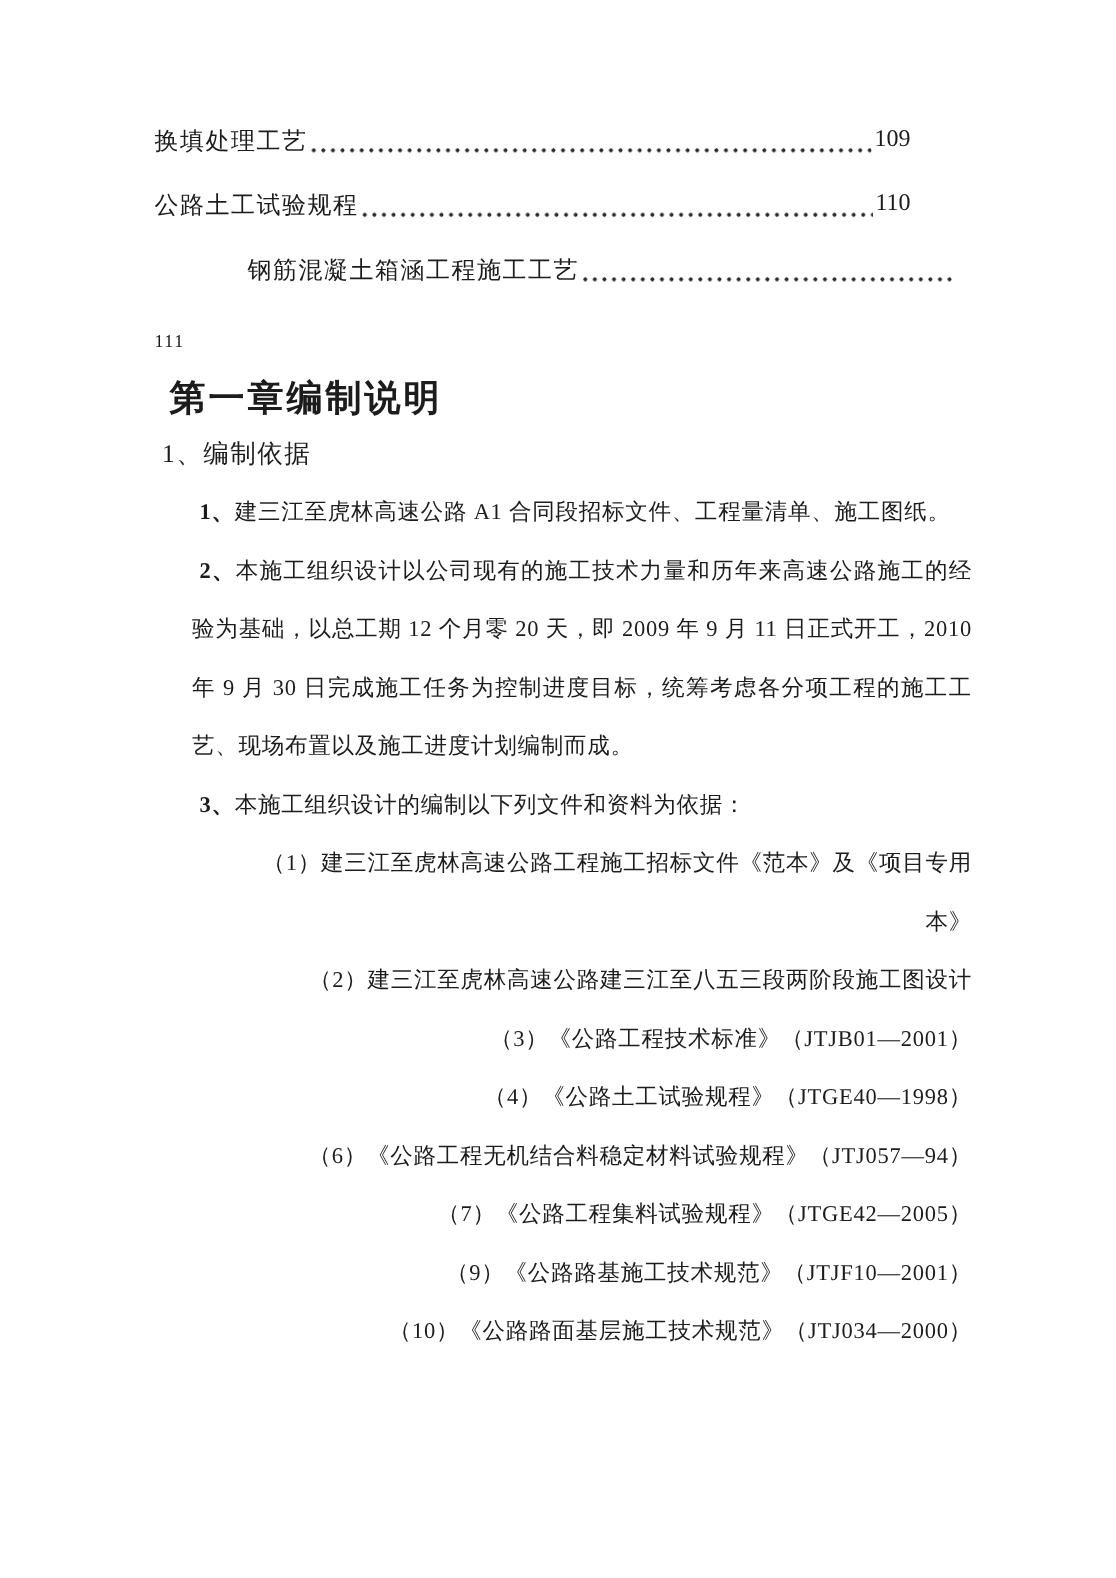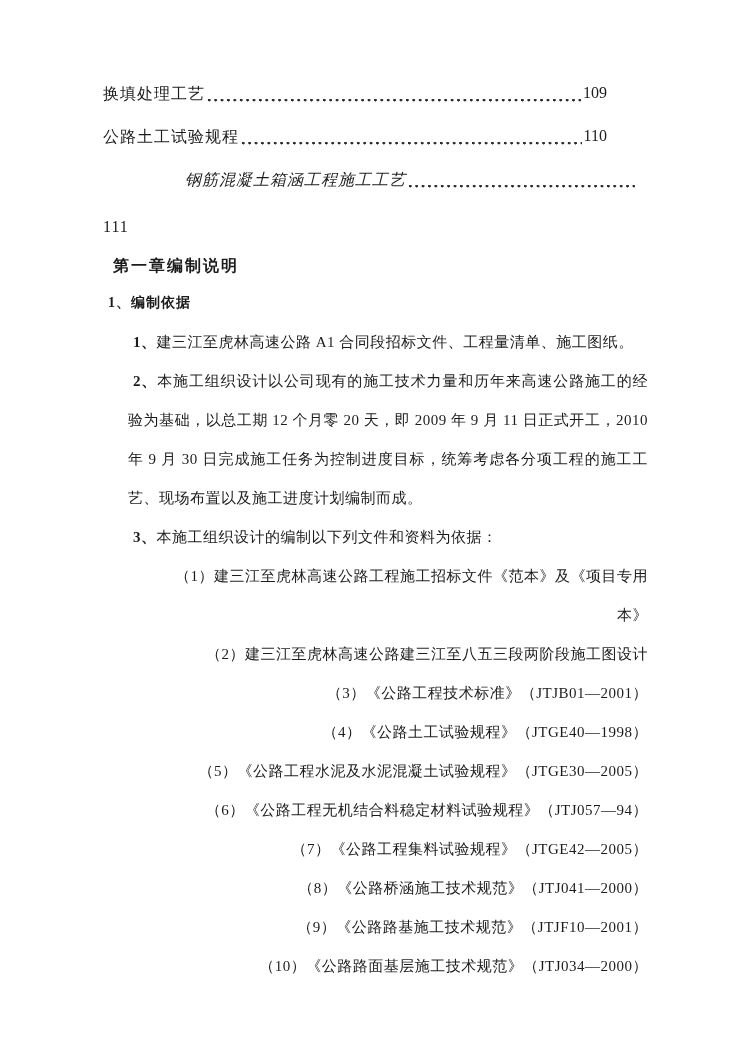--- a/index.html
+++ b/index.html
@@ -10,38 +10,38 @@
     background:#ffffff;
     color:#1c1c1c;
     font-family:"Liberation Serif","DejaVu Serif",serif;
     overflow:hidden;
   }
   
   .toc{margin:84px 0 0 103px;width:534px;}
   .toc-row{display:flex;align-items:flex-start;height:43px;font-size:16px;}
   .toc-row .toc-title{white-space:nowrap;letter-spacing:1px;}
   .toc-row.with-num{padding-right:30px;}
-  .toc-row.indent .toc-title{margin-left:82px;font-style:italic;}
+  .toc-row.indent .toc-title{margin-left:62px;}
   .dot-leader{
     flex:1;height:5px;margin:14px 2px 0 2px;
     background-image:radial-gradient(circle at 2.2px 2.2px,#2b2b2b 1.15px,rgba(0,0,0,0) 1.5px);
     background-size:6.4px 5px;
     background-repeat:repeat-x;
   }
   .toc-page-num{white-space:nowrap;}
-  .toc-overflow{font-size:16px;line-height:24px;margin-top:2px;letter-spacing:1px;}
+  .toc-overflow{font-size:12px;line-height:24px;margin-top:2px;letter-spacing:1px;}
   
   .chapter-title{
     margin:12px 0 0 113px;
-    font-size:16px;font-weight:bold;
+    font-size:24px;font-weight:bold;
     line-height:30px;letter-spacing:2px;
   }
   .section-title{
     margin:12px 0 0 108px;
-    font-size:14px;font-weight:bold;
+    font-size:17px;font-weight:normal;
     line-height:20px;letter-spacing:1px;
   }
   
   .body-text{
     margin:10px 96px 0 128px;
     font-size:15px;line-height:39px;
     text-align:justify;
     letter-spacing:0.5px;
     font-family:Liberation Serif, serif;
   }
@@ -80,22 +80,20 @@
   <div class="body-text">
     <p><span class="para-num">1、</span><span>建三江至虎林高速公路 A1 合同段招标文件、工程量清单、施工图纸。</span></p>
     <p><span class="para-num">2、</span><span>本施工组织设计以公司现有的施工技术力量和历年来高速公路施工的经验为基础，以总工期 12 个月零 20 天，即 2009 年 9 月 11 日正式开工，2010 年 9 月 30 日完成施工任务为控制进度目标，统筹考虑各分项工程的施工工艺、现场布置以及施工进度计划编制而成。</span></p>
     <p><span class="para-num">3、</span><span>本施工组织设计的编制以下列文件和资料为依据：</span></p>
 
     <div class="refs">
       <p class="ref-item">（1）建三江至虎林高速公路工程施工招标文件《范本》及《项目专用本》</p>
       <p class="ref-item">（2）建三江至虎林高速公路建三江至八五三段两阶段施工图设计</p>
       <p class="ref-item">（3）《公路工程技术标准》（JTJB01—2001）</p>
       <p class="ref-item">（4）《公路土工试验规程》（JTGE40—1998）</p>
-      <p class="ref-item">（5）《公路工程水泥及水泥混凝土试验规程》（JTGE30—2005）</p>
       <p class="ref-item">（6）《公路工程无机结合料稳定材料试验规程》（JTJ057—94）</p>
       <p class="ref-item">（7）《公路工程集料试验规程》（JTGE42—2005）</p>
-      <p class="ref-item">（8）《公路桥涵施工技术规范》（JTJ041—2000）</p>
       <p class="ref-item">（9）《公路路基施工技术规范》（JTJF10—2001）</p>
       <p class="ref-item">（10）《公路路面基层施工技术规范》（JTJ034—2000）</p>
     </div>
   </div>
 
 </div>
 
 </body></html>

